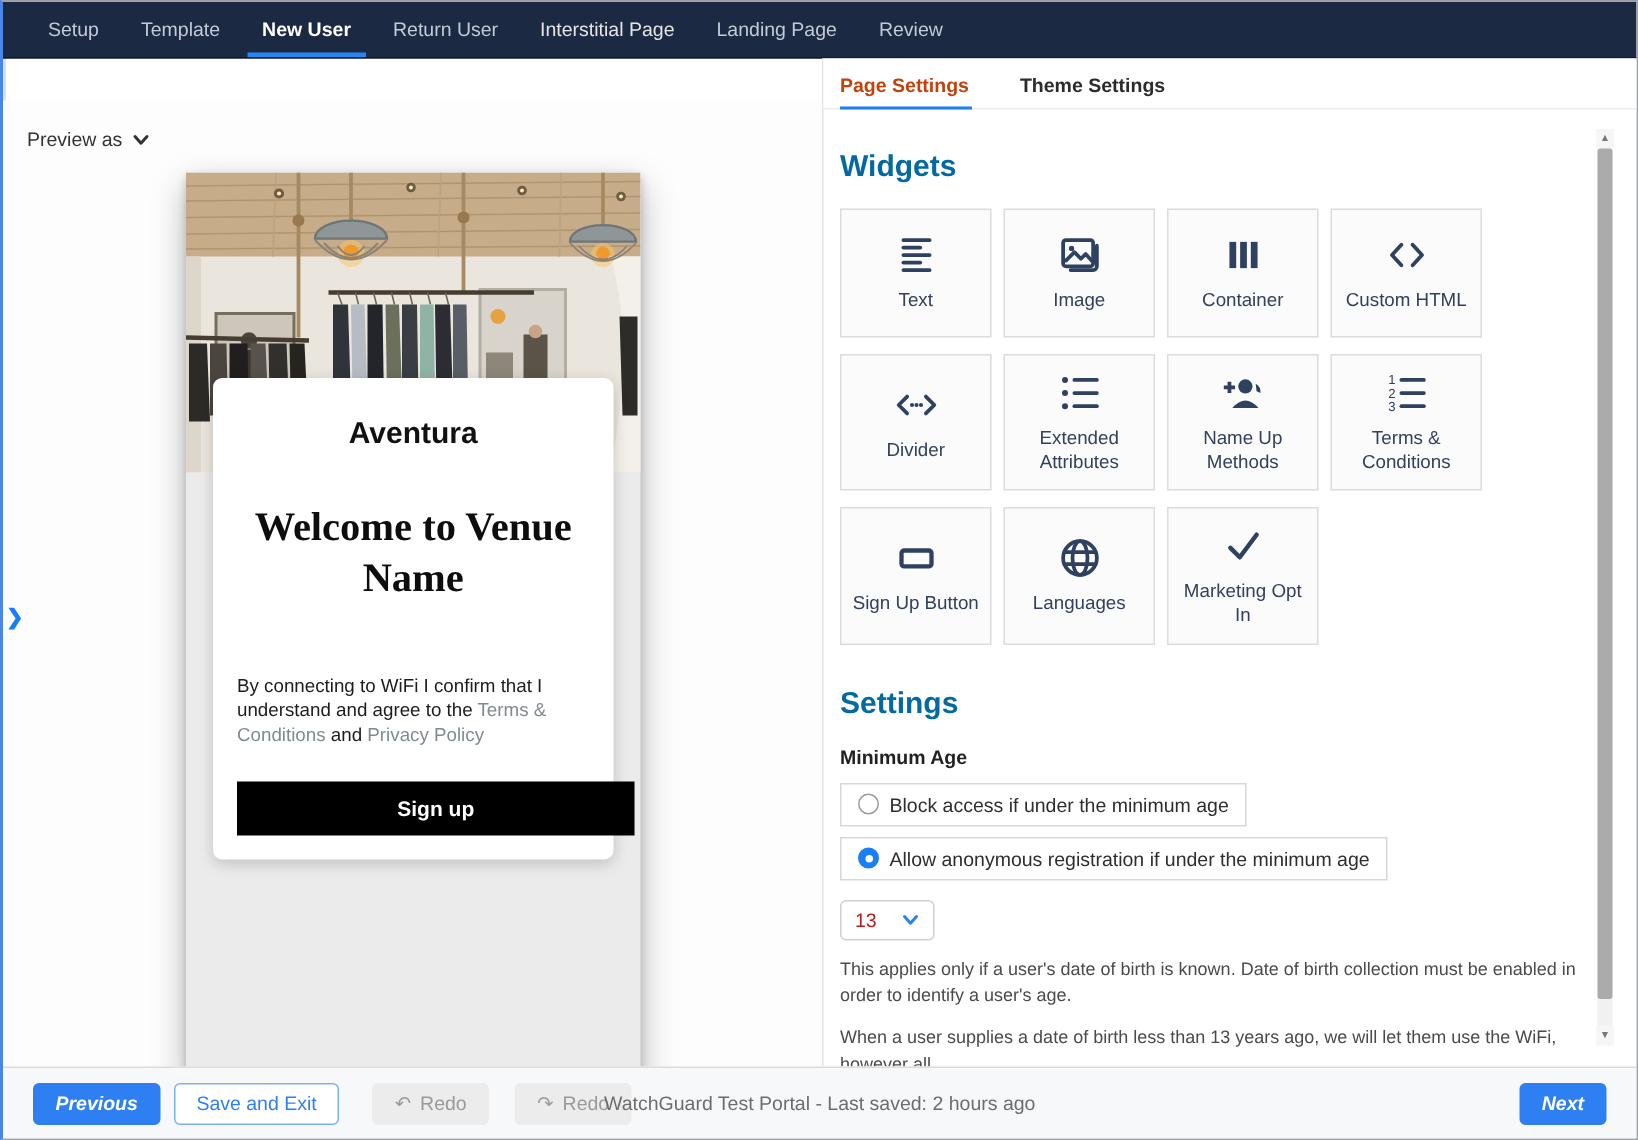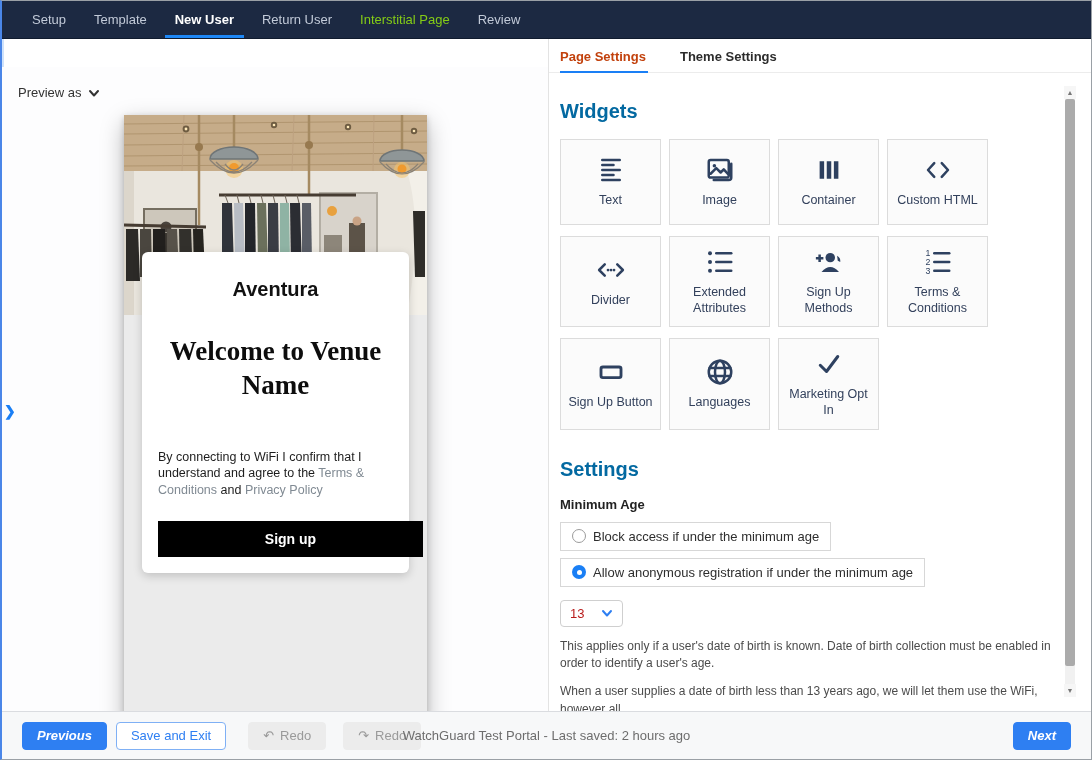--- a/index.html
+++ b/index.html
@@ -17,21 +17,21 @@
     border-bottom:1px solid #101b2e;
   }
   .topnav .tab {
     display:flex; align-items:center; padding:0 14px; font-size:13px;
     color:#c2cad8; cursor:pointer; position:relative;
   }
   .topnav .tab.active { color:#ffffff; font-weight:bold; }
   .topnav .tab.active::after {
     content:""; position:absolute; left:4px; right:4px; bottom:0; height:3px; background:#1e88f7;
   }
-  .topnav .tab.disabled { color:#84cc16; cursor:default; }
+  .topnav .tab.disabled { color:#e5e5e5; cursor:default; }
   
   .left-panel { position:absolute; top:38px; left:0; width:546px; bottom:48px; background:#fdfdfe;margin-top:28px; }
   .preview-as { position:absolute; top:18px; left:16px; font-size:13px; color:#333;
     display:flex; align-items:center; gap:6px; cursor:pointer; }
   .chev { width:12px; height:12px; }
   .panel-expander { position:absolute; left:2px; top:334px; color:#1a7ff5; font-size:14px;
     font-weight:bold; cursor:pointer; width:14px; height:20px; display:flex; align-items:center; }
   .phone {
     position:absolute; left:122px; top:48px; width:303px; height:611px;
     background:#ebebeb; box-shadow:0 8px 22px rgba(0,0,0,.28), 0 2px 6px rgba(0,0,0,.18);
@@ -128,20 +128,23 @@
     <div class="tab active">
         <span>New User</span>
       </div>
     <div class="tab">
         <span>Return User</span>
       </div>
     <div class="tab disabled">
         <span>Interstitial Page</span>
       </div>
     <div class="tab">
+        <span>Landing Page</span>
+      </div>
+    <div class="tab">
         <span>Review</span>
       </div>
   </div>
 
   <div class="left-panel">
     <div class="preview-as">
       <span>Preview as</span>
       <svg class="chev icon-stroke" viewBox="0 0 12 12">
           <polyline points="2,4 6,8.5 10,4"></polyline>
         </svg>
@@ -330,21 +333,21 @@
           <span class="w-label">Extended Attributes</span>
         </div>
         <div class="widget-card">
           <svg class="w-icon" viewBox="0 0 24 24" fill="currentColor">
             <circle cx="13" cy="8.5" r="3.8"></circle>
             <path d="M6 20 q7 -8 14 0 z"></path>
             <path d="M18.5 7 a5 5 0 0 1 2.5 5 l-2 -1 z"></path>
             <rect x="1.5" y="8" width="6" height="2"></rect>
               <rect x="3.5" y="6" width="2" height="6"></rect>
           </svg>
-          <span class="w-label">Sign Up Methods</span>
+          <span class="w-label">Name Up Methods</span>
         </div>
         <div class="widget-card">
           <svg class="w-icon icon-stroke" viewBox="0 0 24 24">
             <line x1="9" y1="5" x2="21" y2="5"></line>
               <line x1="9" y1="12" x2="21" y2="12"></line>
               <line x1="9" y1="19" x2="21" y2="19"></line>
             <text x="2" y="7.4" font-size="7" font-family="Liberation Sans, sans-serif" fill="currentColor" stroke="none">1</text>
             <text x="2" y="14.4" font-size="7" font-family="Liberation Sans, sans-serif" fill="currentColor" stroke="none">2</text>
             <text x="2" y="21.4" font-size="7" font-family="Liberation Sans, sans-serif" fill="currentColor" stroke="none">3</text>
           </svg>

